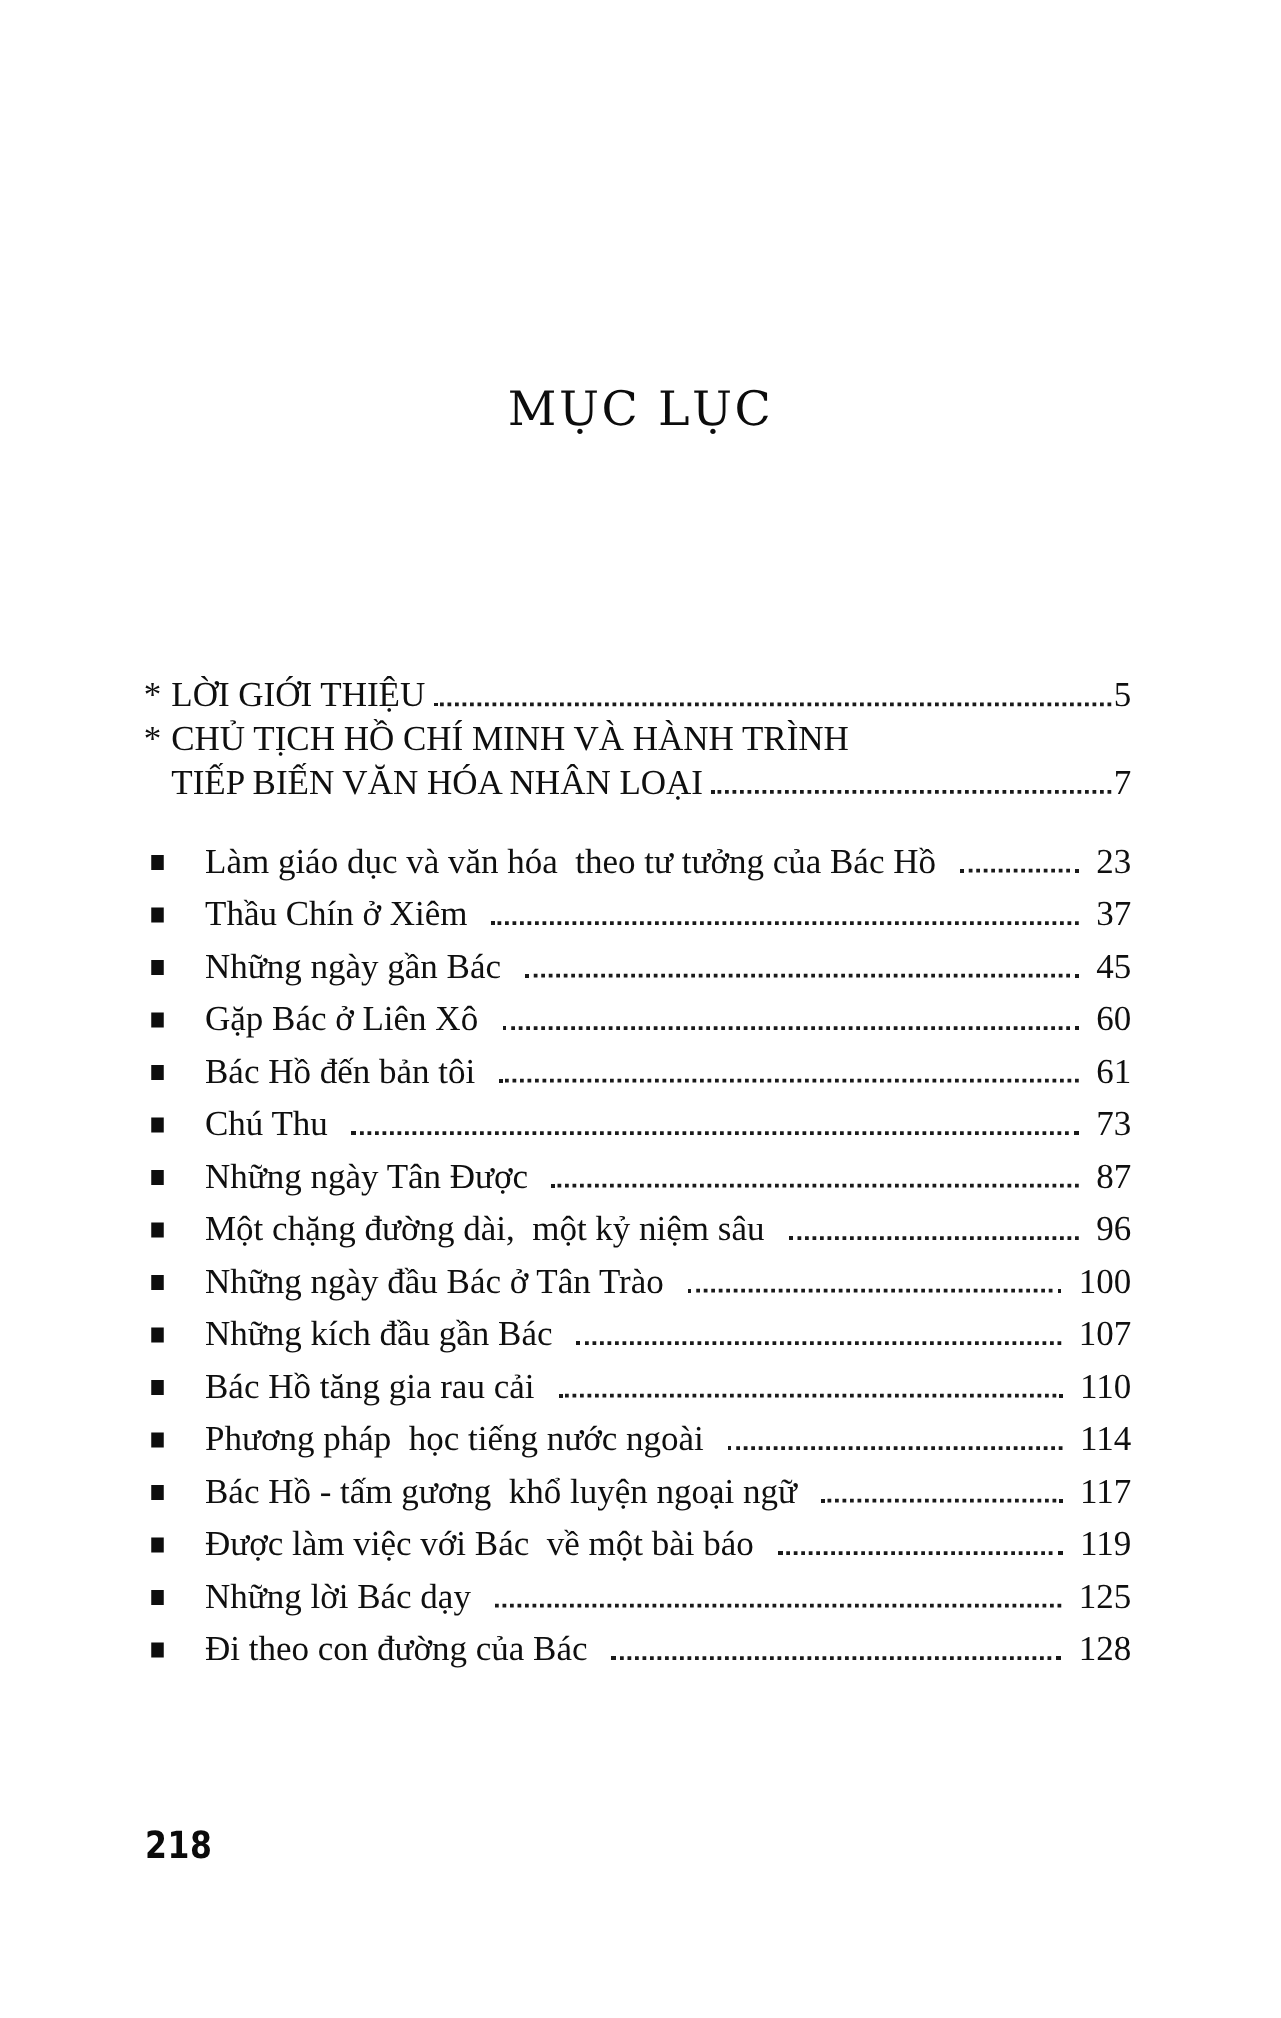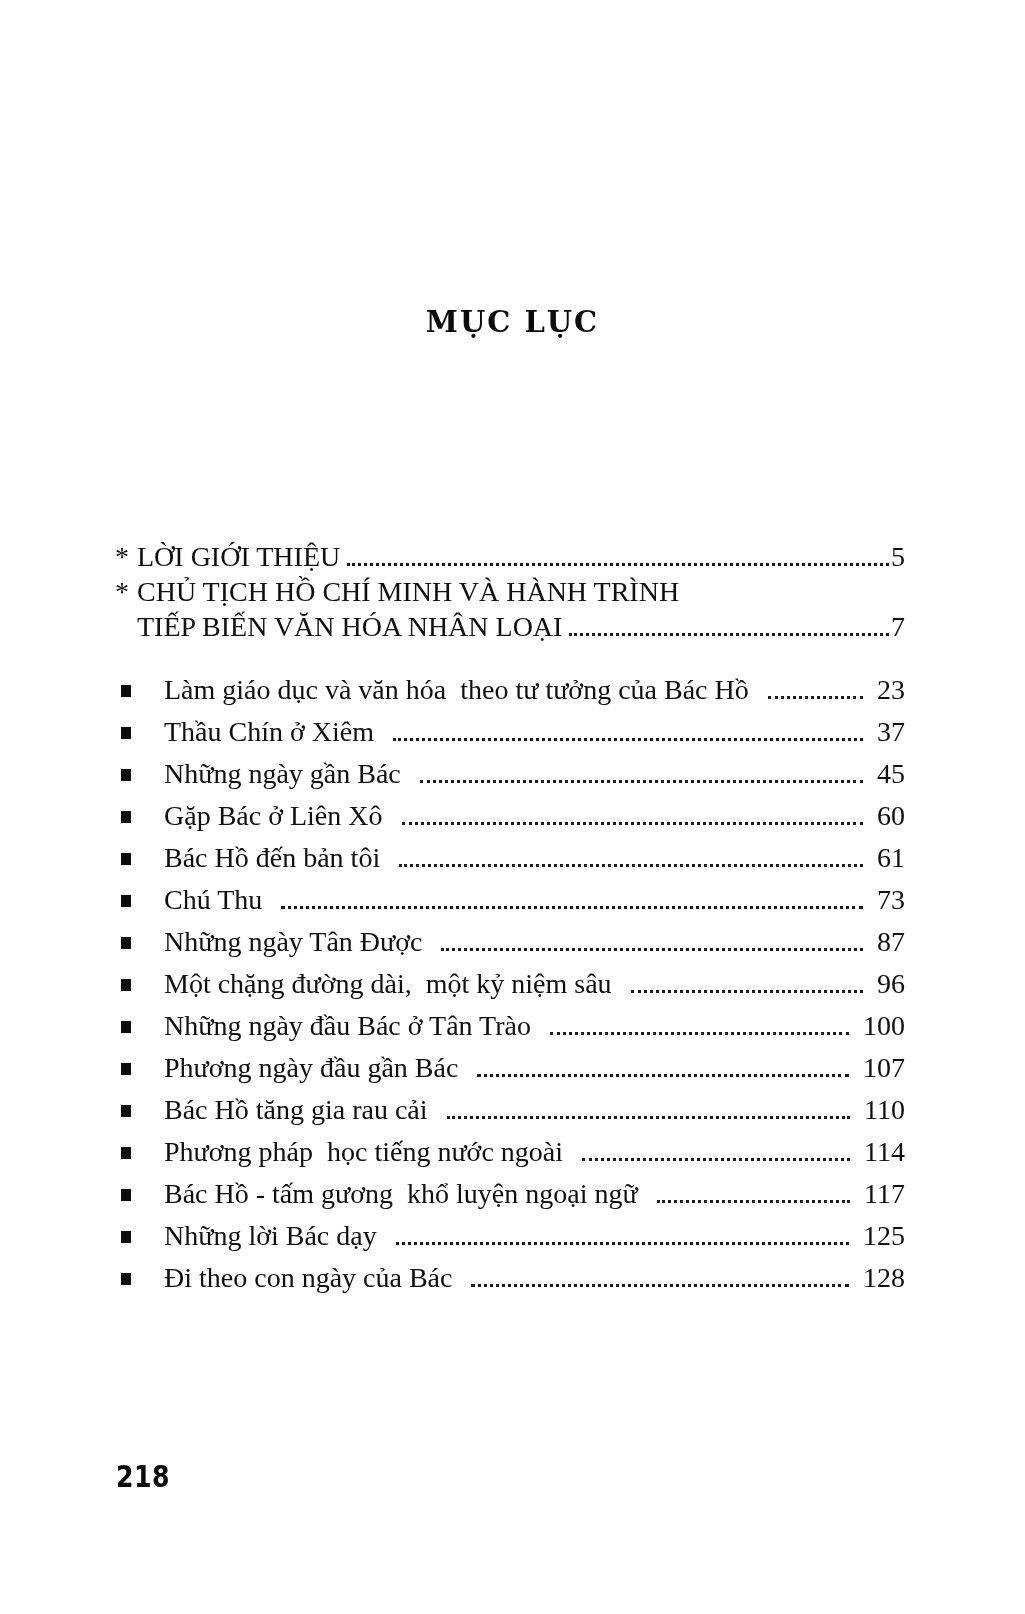--- a/index.html
+++ b/index.html
@@ -17,22 +17,22 @@
     -webkit-font-smoothing: antialiased;
   }
   .page-title {
     position: absolute;
     top: 308px;
     left: 0;
     width: 100%;
     margin: 0;
     text-align: center;
     font-family: "DejaVu Serif", serif;
-    font-weight: 700;
-    font-size: 29px;
+    font-weight: 400;
+    font-size: 38px;
     line-height: 1;
     letter-spacing: 2px;
     color: #0c0c0c;
   }
   .toc {
     position: absolute;
     left: 115px;
     top: 500px;
     width: 790px; 
   }
@@ -187,21 +187,21 @@
 
   <div class="toc-row">
     <span class="bullet"></span>
     <span class="toc-title">Những ngày đầu Bác ở Tân Trào</span>
     <span class="leader"></span>
     <span class="page-num">100</span>
   </div>
 
   <div class="toc-row">
     <span class="bullet"></span>
-    <span class="toc-title">Phương ngày đầu gần Bác</span>
+    <span class="toc-title">Những kích đầu gần Bác</span>
     <span class="leader"></span>
     <span class="page-num">107</span>
   </div>
 
   <div class="toc-row">
     <span class="bullet"></span>
     <span class="toc-title">Bác Hồ tăng gia rau cải</span>
     <span class="leader"></span>
     <span class="page-num">110</span>
   </div>
@@ -213,32 +213,38 @@
     <span class="page-num">114</span>
   </div>
 
   <div class="toc-row">
     <span class="bullet"></span>
     <span class="toc-title">Bác Hồ - tấm gương  khổ luyện ngoại ngữ</span>
     <span class="leader"></span>
     <span class="page-num">117</span>
   </div>
 
+  <div class="toc-row">
+    <span class="bullet"></span>
+    <span class="toc-title">Được làm việc với Bác  về một bài báo</span>
+    <span class="leader"></span>
+    <span class="page-num">119</span>
+  </div>
 
 
   <div class="toc-row">
     <span class="bullet"></span>
     <span class="toc-title">Những lời Bác dạy</span>
     <span class="leader"></span>
     <span class="page-num">125</span>
   </div>
 
   <div class="toc-row">
     <span class="bullet"></span>
-    <span class="toc-title">Đi theo con ngày của Bác</span>
+    <span class="toc-title">Đi theo con đường của Bác</span>
     <span class="leader"></span>
     <span class="page-num">128</span>
   </div>
 </div>
   </div>
 
   <div class="footer-page-number">218</div>
 </div>
 
 </body></html>

